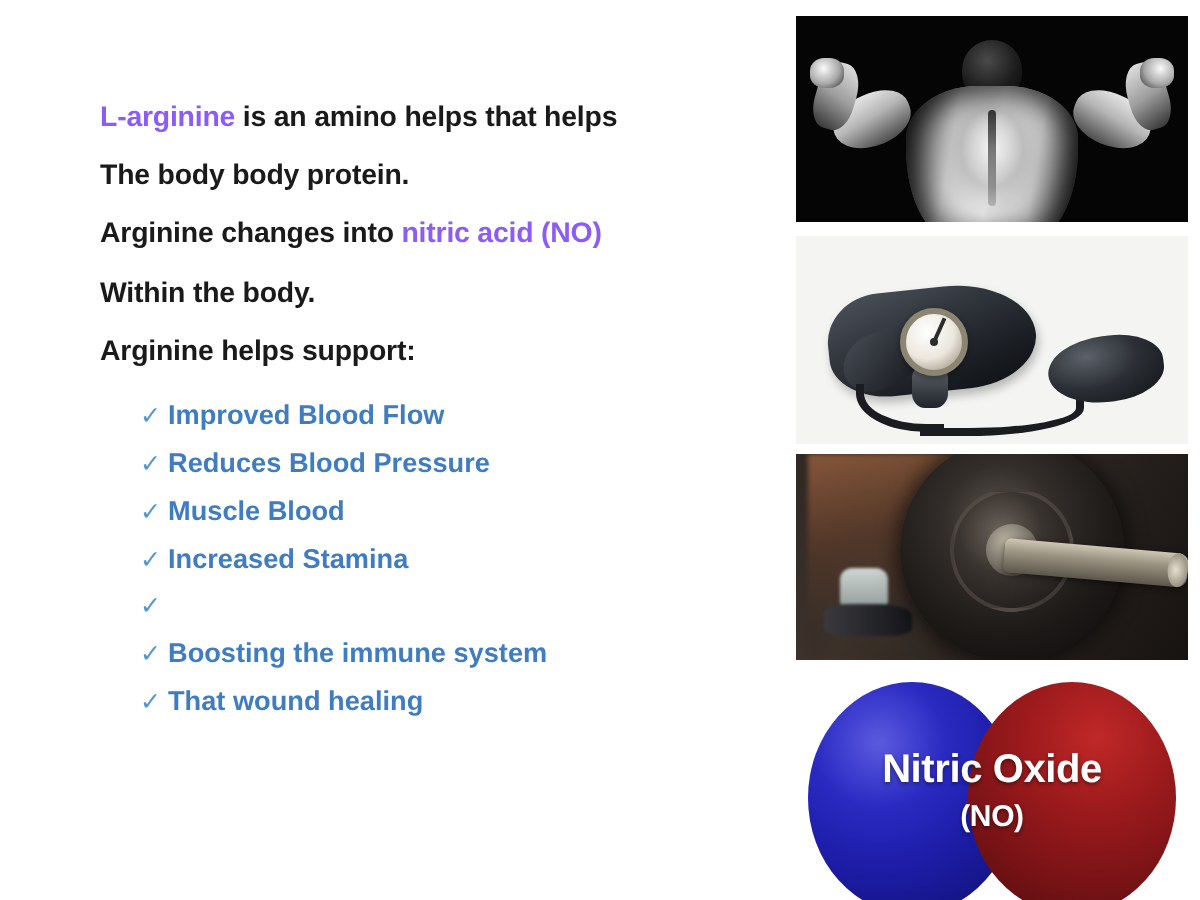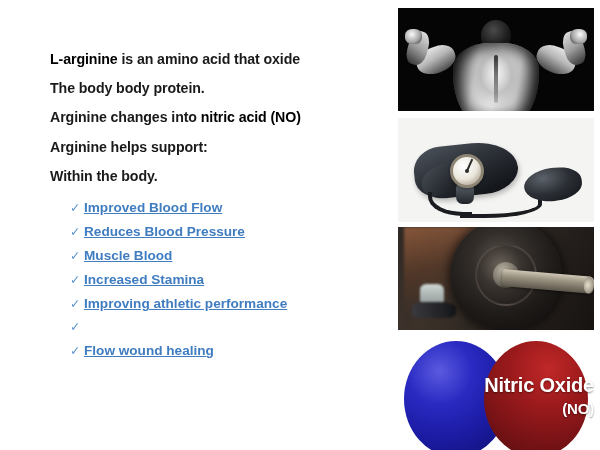--- a/index.html
+++ b/index.html
@@ -34,21 +34,21 @@
     font-size: 14.2px;
     font-weight: bold;
     color: #1a1a1a;
     line-height: 1;
     margin-bottom: 15px;
     white-space: nowrap;
     letter-spacing: -0.1px;
   }
 
   .hl {
-    color: #000000;
+    color: #8b5cf6;
     font-weight: bold;
   }
 
   .bullet-list {
     margin: 0;
     padding: 0;
     list-style: none;
     margin-top: 18px;
     margin-left: 20px;
   }
@@ -66,21 +66,21 @@
 
   .check-icon {
     display: inline-block;
     width: 14px;
     flex: 0 0 14px;
     color: #5a94cf;
     font-size: 12.5px;
     font-weight: normal;
   }
 
-  .bullet-label { display: inline-block; text-decoration: underline; }
+  .bullet-label { display: inline-block; }
 
   
   .image-column {
     position: absolute;
     left: 398px;
     top: 0;
     width: 197px;
     height: 450px;
   }
 
@@ -393,77 +393,77 @@
     background: radial-gradient(circle at 62% 24%, #c02828 0%, #9c1a1c 34%, #7e1417 62%, #530c0f 100%);
   }
   .no-label {
     position: absolute;
     left: 0;
     top: 0;
     width: 196px;
     height: 109px;
     display: flex;
     flex-direction: column;
-    align-items: flex-end;
+    align-items: center;
     justify-content: center;
     color: #ffffff;
     font-weight: bold;
     font-size: 20px;
     line-height: 1.28;
     text-shadow: 0 1px 2px rgba(0,0,0,0.45);
     letter-spacing: -0.2px;
     z-index: 5;
   }
   .no-label-sub { font-size: 15px; }
 </style>
 </head>
 <body>
 
 <div id="slide">
 
   <div class="text-column">
 
-    <div class="para-line"><span class="hl">L-arginine</span><span> is an amino acid that oxide</span></div>
+    <div class="para-line"><span class="hl">L-arginine</span><span> is an amino helps that helps</span></div>
 
     <div class="para-line">The body body protein.</div>
 
     <div class="para-line"><span>Arginine changes into </span><span class="hl">nitric acid (NO)</span></div>
 
 
+    <div class="para-line">Within the body.</div>
+
     <div class="para-line">Arginine helps support:</div>
 
-    <div class="para-line">Within the body.</div>
-
     <ul class="bullet-list">
       <li class="bullet-item">
         <span class="check-icon">✓</span>
         <span class="bullet-label">Improved Blood Flow</span>
       </li>
       <li class="bullet-item">
         <span class="check-icon">✓</span>
         <span class="bullet-label">Reduces Blood Pressure</span>
       </li>
       <li class="bullet-item">
         <span class="check-icon">✓</span>
         <span class="bullet-label">Muscle Blood</span>
       </li>
       <li class="bullet-item">
         <span class="check-icon">✓</span>
         <span class="bullet-label">Increased Stamina</span>
       </li>
       <li class="bullet-item">
         <span class="check-icon">✓</span>
-        <span class="bullet-label">Improving athletic performance</span>
-      </li>
-      <li class="bullet-item">
-        <span class="check-icon">✓</span>
-      </li>
-      <li class="bullet-item">
-        <span class="check-icon">✓</span>
-        <span class="bullet-label">Flow wound healing</span>
+      </li>
+      <li class="bullet-item">
+        <span class="check-icon">✓</span>
+        <span class="bullet-label">Boosting the immune system</span>
+      </li>
+      <li class="bullet-item">
+        <span class="check-icon">✓</span>
+        <span class="bullet-label">That wound healing</span>
       </li>
     </ul>
   </div>
 
   <div class="image-column">
 
     <div class="photo photo-muscle">
       <div class="mb-head"></div>
       <div class="mb-torso"></div>
       <div class="mb-spine"></div>

